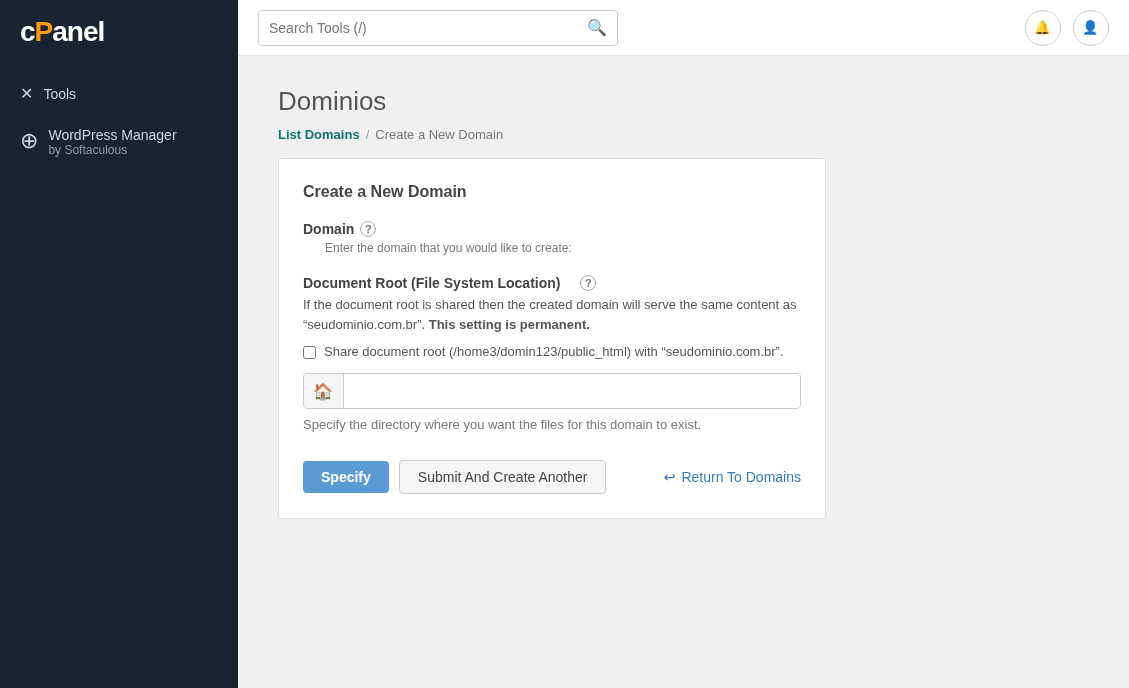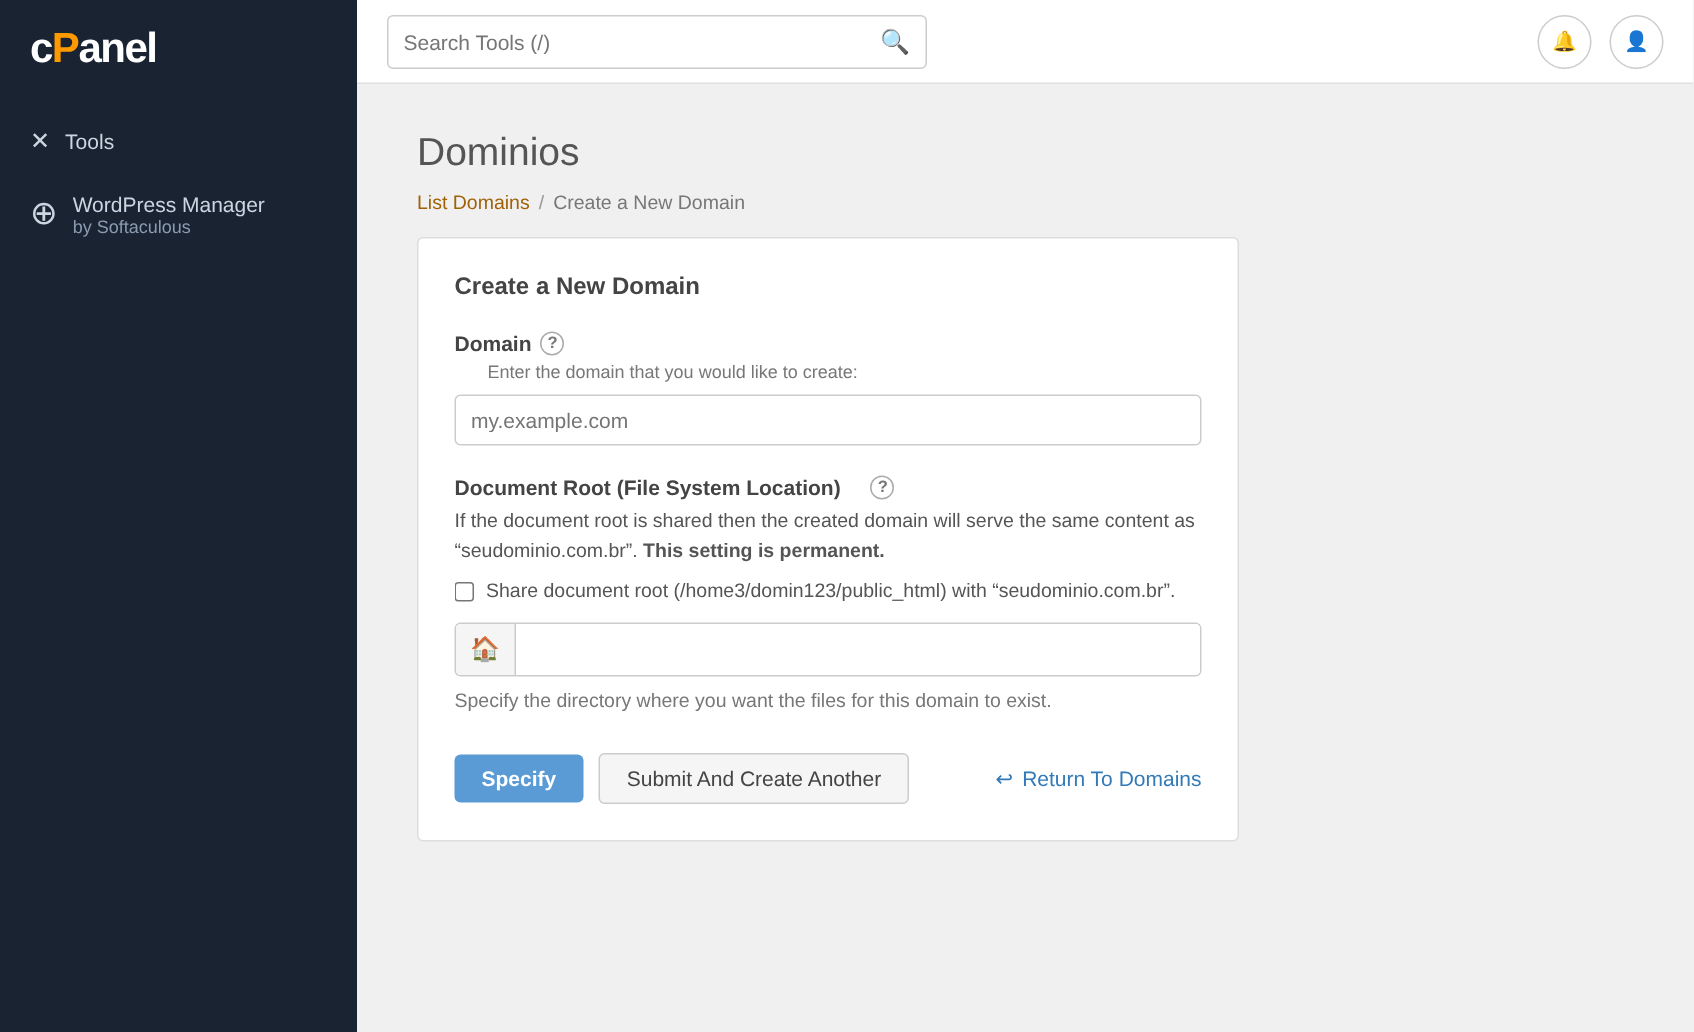--- a/index.html
+++ b/index.html
@@ -113,21 +113,21 @@
       margin-bottom: 10px;
     }
     .breadcrumb {
       font-size: 13px;
       color: #777;
       margin-bottom: 16px;
       display: flex;
       align-items: center;
       gap: 6px;
     }
-    .breadcrumb a { color: #a16207; text-decoration: none; }
+    .breadcrumb a { color: #0f766e; text-decoration: none; font-weight: bold; }
     .breadcrumb-sep { color: #999; }
 
     .description {
       font-size: 14px;
       color: #555;
       margin-bottom: 20px;
     }
     .description a { color: #337ab7; text-decoration: none; }
 
     
@@ -345,21 +345,20 @@
 
     <div class="form-card">
       <div class="form-card-title">Create a New Domain</div>
 
       <div>
         <div class="field-label">
           <span>Domain</span>
           <span class="help-circle">?</span>
         </div>
         <div class="field-help">Enter the domain that you would like to create:</div>
-        <input class="form-input" type="text" placeholder="my.example.com" style="">
       </div>
 
       <div class="section-divider"></div>
 
       <div>
         <div class="doc-root-label">
           <span>Document Root (File System Location)</span>
           <span class="help-circle">?</span>
         </div>
         <div class="doc-root-desc">

